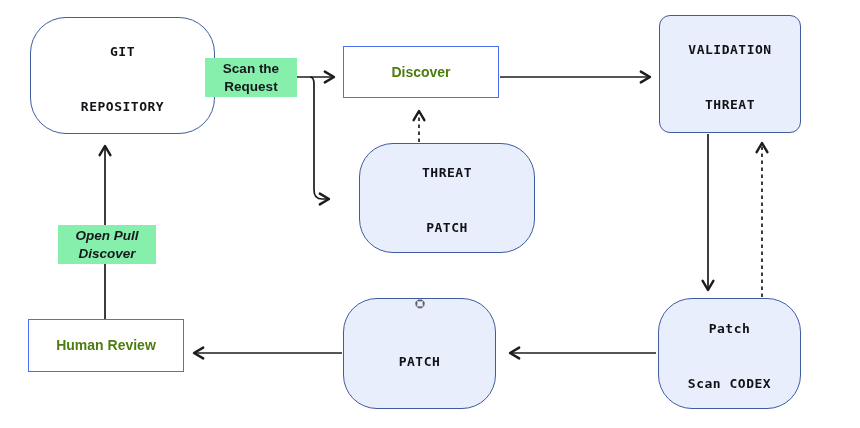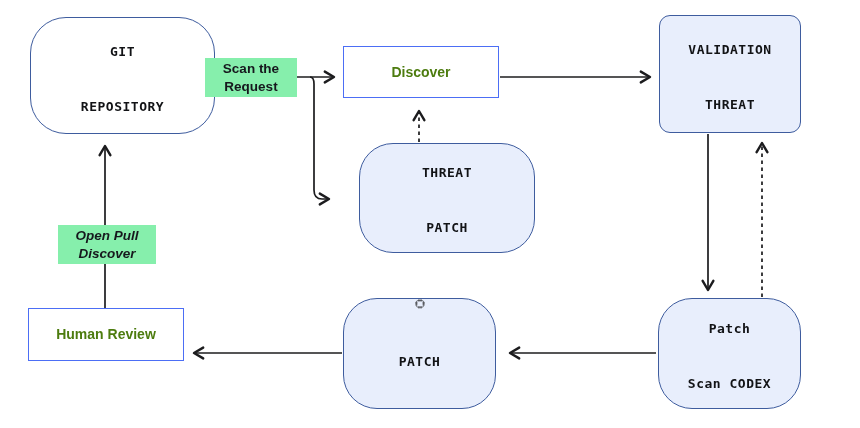--- a/index.html
+++ b/index.html
@@ -180,21 +180,21 @@
         <line x1="37" y1="16" x2="45.5" y2="16"></line>
           <line x1="37" y1="22" x2="45.5" y2="22"></line>
           <line x1="37" y1="28" x2="45.5" y2="28"></line>
       </g>
     </svg>
     <div class="mono-label">
       <span style="display:block">PATCH</span>
     </div>
   </div>
 
-  <div class="node rect" style="left:28px;top:308px;width:156px;height:53px;">
+  <div class="node rect" style="left:28px;top:319px;width:156px;height:53px;">
     <div class="sans-label">
       <span style="display:block">Human Review</span>
     </div>
   </div>
 
   <div class="edge-label" style="left:205px;top:58px;width:88px;">
     <span style="display:block">Scan the</span>
     <span style="display:block">Request</span>
   </div>
 

